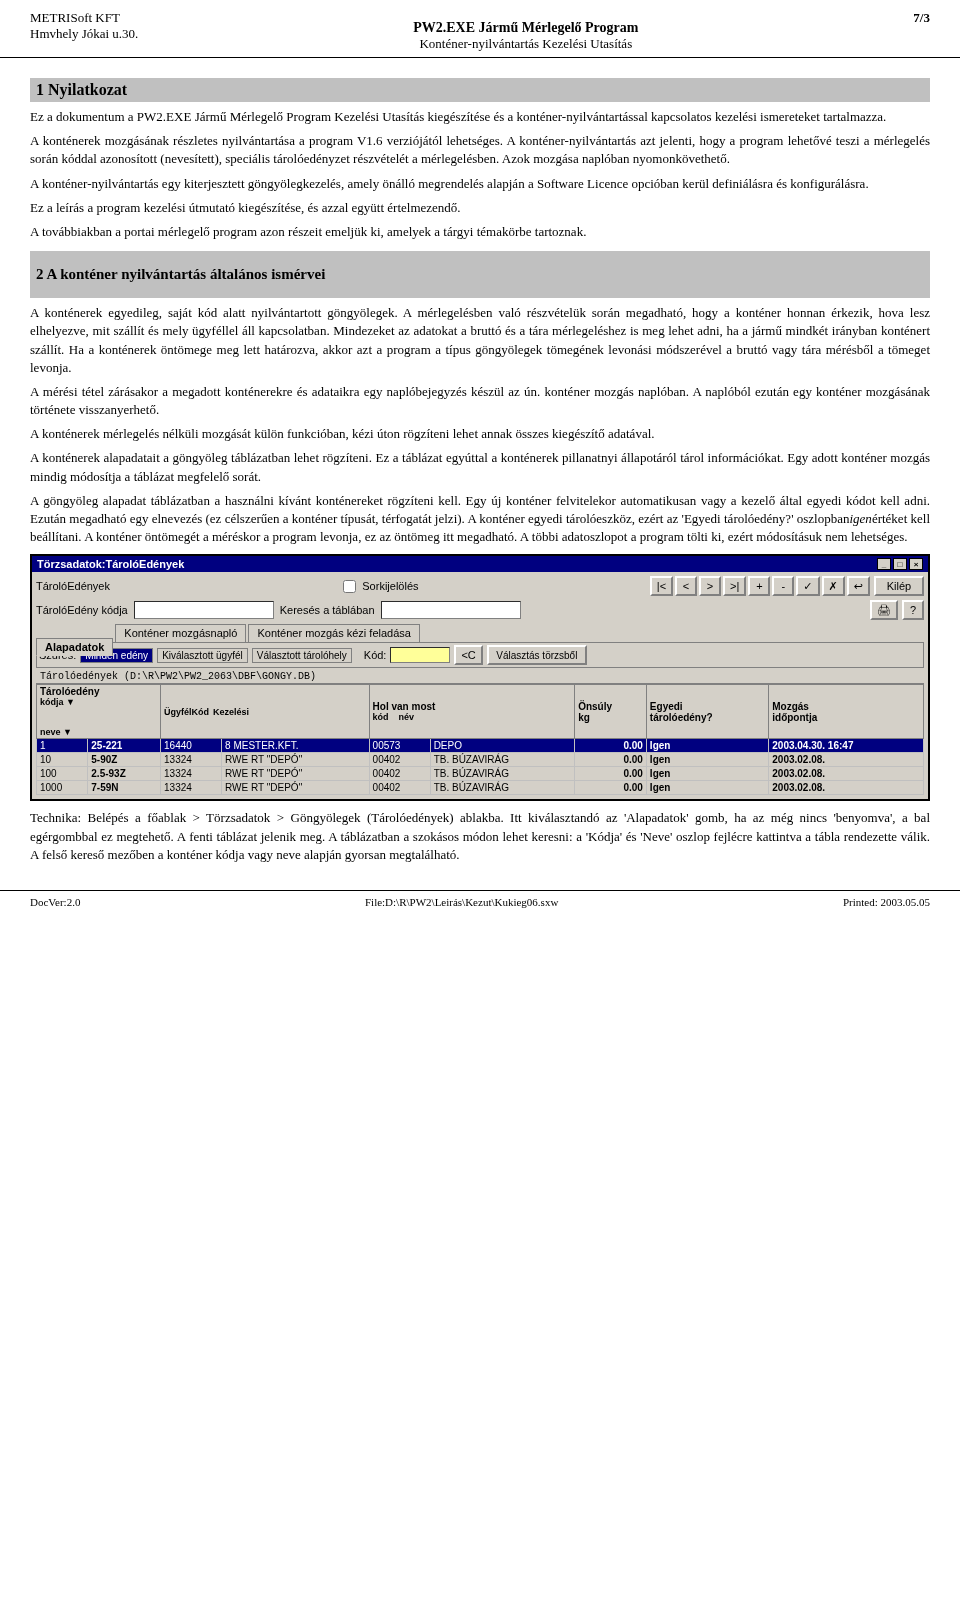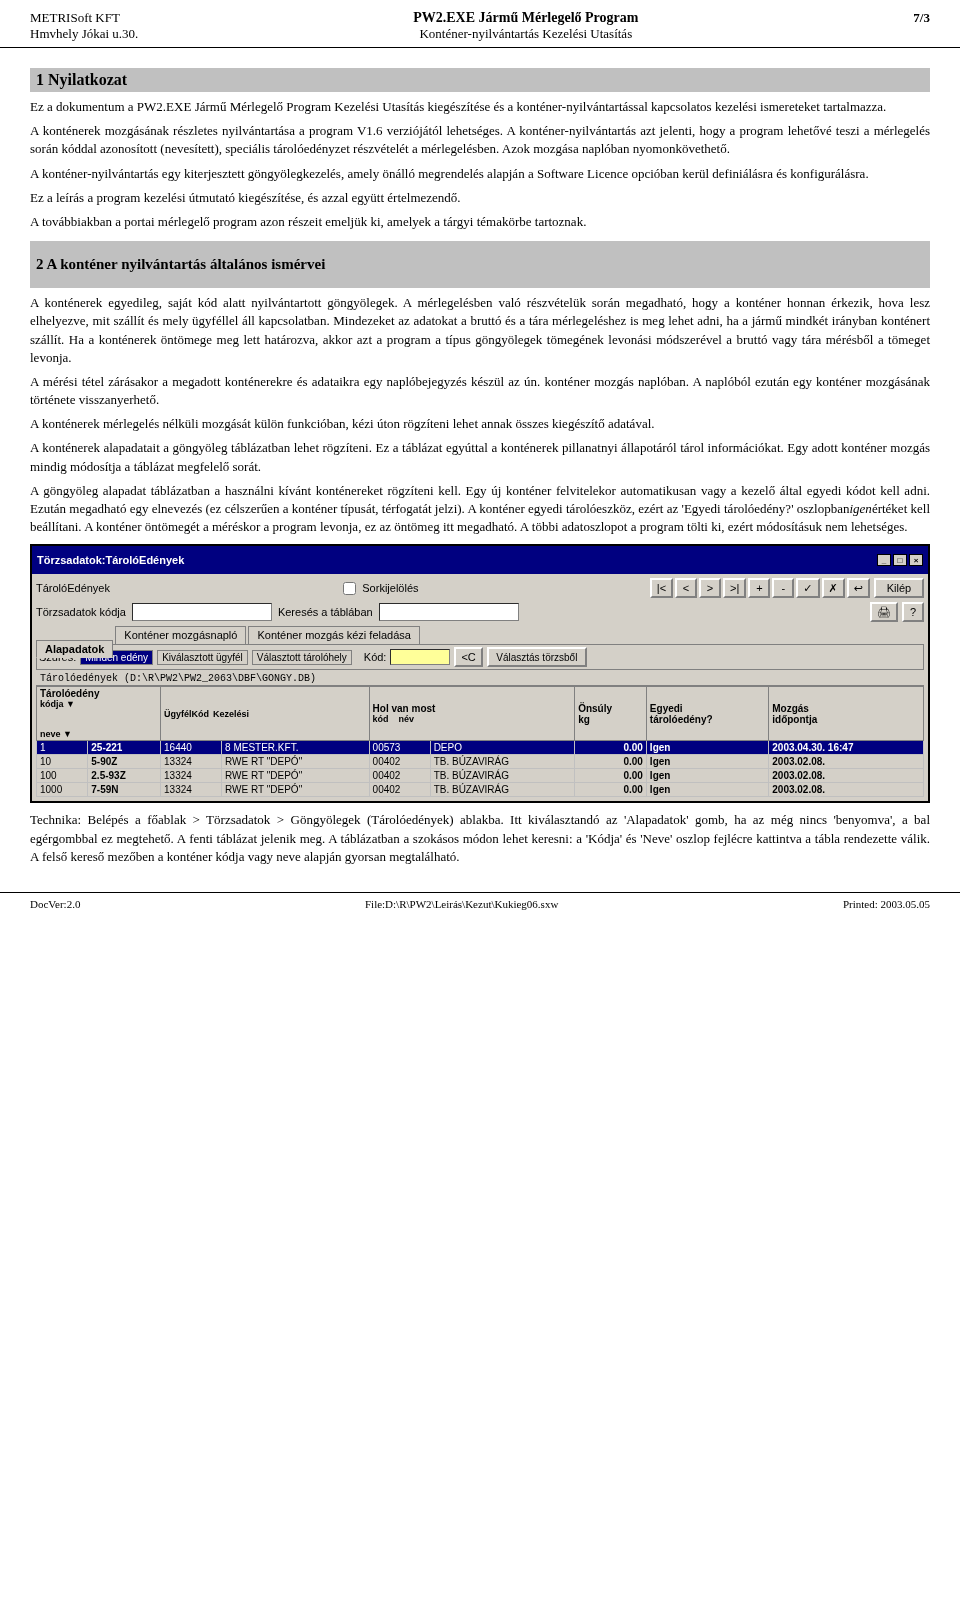--- a/index.html
+++ b/index.html
@@ -21,20 +21,21 @@
       padding: 10px 30px 5px 30px;
       border-bottom: 1px solid #000;
     }
     .header-left {
       font-size: 13px;
     }
     .header-center {
       text-align: center;
       font-size: 14px;
       font-weight: bold;
+      margin-top: 10px;
     }
     .header-center .subtitle {
       font-weight: normal;
       font-size: 13px;
     }
     .header-right {
       font-size: 13px;
       font-weight: bold;
     }
 
@@ -73,21 +74,21 @@
       border: 2px solid #000;
       margin: 8px 0;
       background: #d4d0c8;
       font-family: Arial, sans-serif;
       font-size: 11px;
     }
 
     .ui-titlebar {
       background: #000080;
       color: #fff;
-      padding: 8px 5px;
+      padding: 2px 5px;
       font-size: 11px;
       font-weight: bold;
       display: flex;
       justify-content: space-between;
       align-items: flex-end;
     }
 
     .ui-titlebar-buttons {
       display: flex;
       gap: 2px;
@@ -327,21 +328,21 @@
             <div class="ui-btn">-</div>
             <div class="ui-btn">✓</div>
             <div class="ui-btn">✗</div>
             <div class="ui-btn">↩</div>
           </div>
           <div class="ui-btn ui-btn-wide">Kilép</div>
         </div>
       </div>
 
       <div class="ui-toolbar">
-        <span class="ui-label">Törzsadatok kódja</span>
+        <span class="ui-label">TárolóEdény kódja</span>
         <input class="ui-input ui-input-wide" value="" style="">
         <span class="ui-label">Keresés a táblában</span>
         <input class="ui-input ui-input-wide" value="" style="">
         <div style="margin-left:auto;display:flex;gap:4px;">
           <div class="ui-btn">🖨</div>
           <div class="ui-btn">?</div>
         </div>
       </div>
 
       <div class="ui-tabs">

